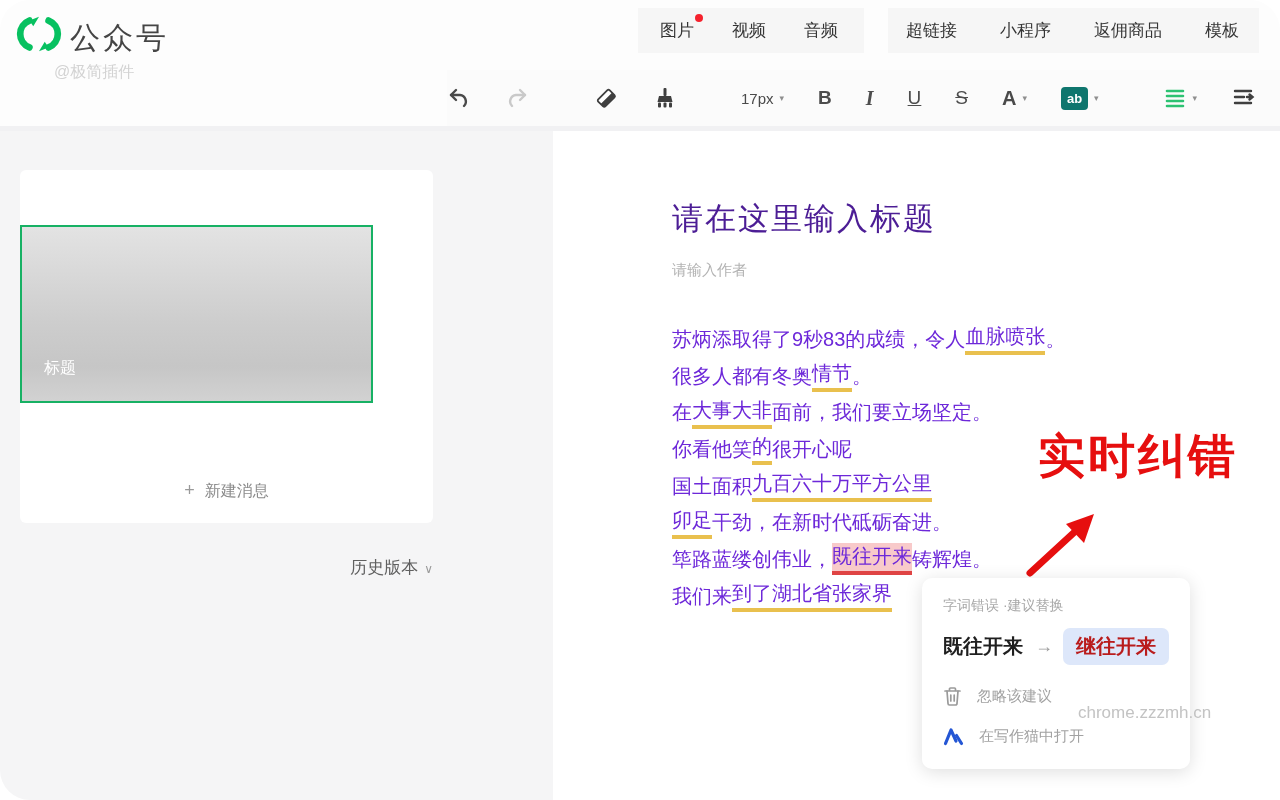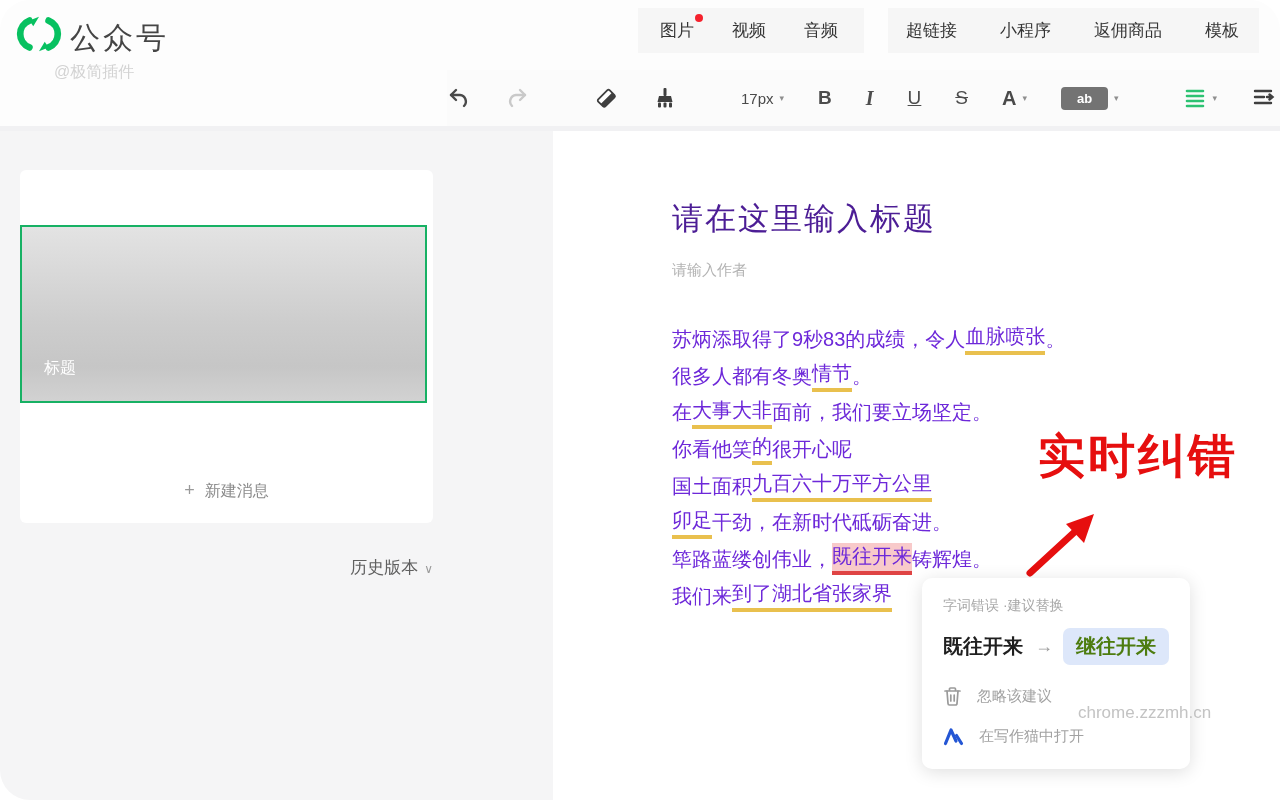--- a/index.html
+++ b/index.html
@@ -27,28 +27,28 @@
   .tb + .tb { margin-left:18px; }
   .tb-div { width:1px; height:26px; background:#e4e4e4; margin-left:16px; }
   .tb-div + .tb { margin-left:16px; }
   .caret { font-size:9px; color:#8f8f8f; margin-left:6px; }
   .tb-letter { font-size:19px; font-weight:700; color:#4d4d4d; }
   .tb-i { font-family:"Liberation Serif","DejaVu Serif",serif; font-style:italic; font-weight:600; font-size:20px; }
   .tb-u { text-decoration:underline; font-weight:400; font-size:19px; }
   .tb-s { text-decoration:line-through; font-weight:400; font-size:19px; }
   .tb-a { font-size:20px; font-weight:600; }
   .tb-fontsize { font-size:15px; color:#4a4a4a; font-weight:400; }
-  .ab-box { width:47px; height:23px; background:#737373; border-radius:4px; color:#fff; font-size:13px;
+  .ab-box { width:27px; height:23px; background:#0f766e; border-radius:4px; color:#fff; font-size:13px;
             font-weight:700; display:flex; align-items:center; justify-content:center; }
   .tb svg { display:block; }
 
   
   .sidebar { position:absolute; left:0; top:131px; width:553px; height:669px; background:#f5f5f6; }
   .msg-card { position:absolute; left:20px; top:39px; width:413px; height:353px; background:#fff; border-radius:6px; cursor:pointer; }
-  .thumb { position:absolute; left:0; top:55px; width:407px; height:178px; border:2px solid #17b164;
+  .thumb { position:absolute; left:0; top:55px; width:353px; height:178px; border:2px solid #17b164;
            background:linear-gradient(180deg,#e3e3e3 0%,#cdcdcd 55%,#c6c6c6 80%,#d2d2d2 100%); }
   .thumb-label { position:absolute; left:22px; bottom:22px; color:#fff; font-size:16px; }
   .new-msg { position:absolute; left:0; top:310px; width:413px; text-align:center; font-size:16px; color:#8b8b8b; cursor:pointer; }
   .plus { font-size:18px; margin-right:10px; color:#9a9a9a; }
   .history { position:absolute; left:20px; top:425px; width:413px; text-align:right; font-size:17px; color:#606060; cursor:pointer; }
   .chev { font-size:12px; color:#9a9a9a; margin-left:6px; }
 
   
   .editor { position:absolute; left:553px; top:131px; width:727px; height:669px; background:#fff; }
   .ed-title { position:absolute; left:119px; top:67px; font-size:31px; color:#4c1d95; letter-spacing:2px; }
@@ -63,21 +63,21 @@
               letter-spacing:3px; white-space:nowrap; }
   .annotate-arrow { position:absolute; left:1018px; top:503px; }
 
   
   .popup { position:absolute; left:922px; top:578px; width:268px; height:191px; background:#fff;
            border-radius:10px; box-shadow:0 3px 18px rgba(0,0,0,0.13); padding:19px 0 0 21px; }
   .pop-head { font-size:14px; color:#a8a8a8; }
   .pop-row { display:flex; align-items:center; margin-top:13px; }
   .pop-wrong { font-size:20px; color:#1f1f1f; font-weight:600; }
   .pop-arrow { font-size:18px; color:#9a9a9a; margin:0 10px 0 12px; }
-  .pop-pill { background:#dde7fa; color:#4d7c0f; font-size:20px; font-weight:600; padding:5px 13px;
+  .pop-pill { background:#dde7fa; color:#b91c1c; font-size:20px; font-weight:600; padding:5px 13px;
               border-radius:7px; cursor:pointer; }
   .pop-action { display:flex; align-items:center; margin-top:21px; cursor:pointer; }
   .pop-action .txt { font-size:15px; color:#a2a2a2; margin-left:15px; }
   .pop-action svg { display:block; }
 
   .site-mark { position:absolute; left:1078px; top:703px; font-size:17px; color:#c3c3c3; }
 </style>
 </head>
 <body>
 

